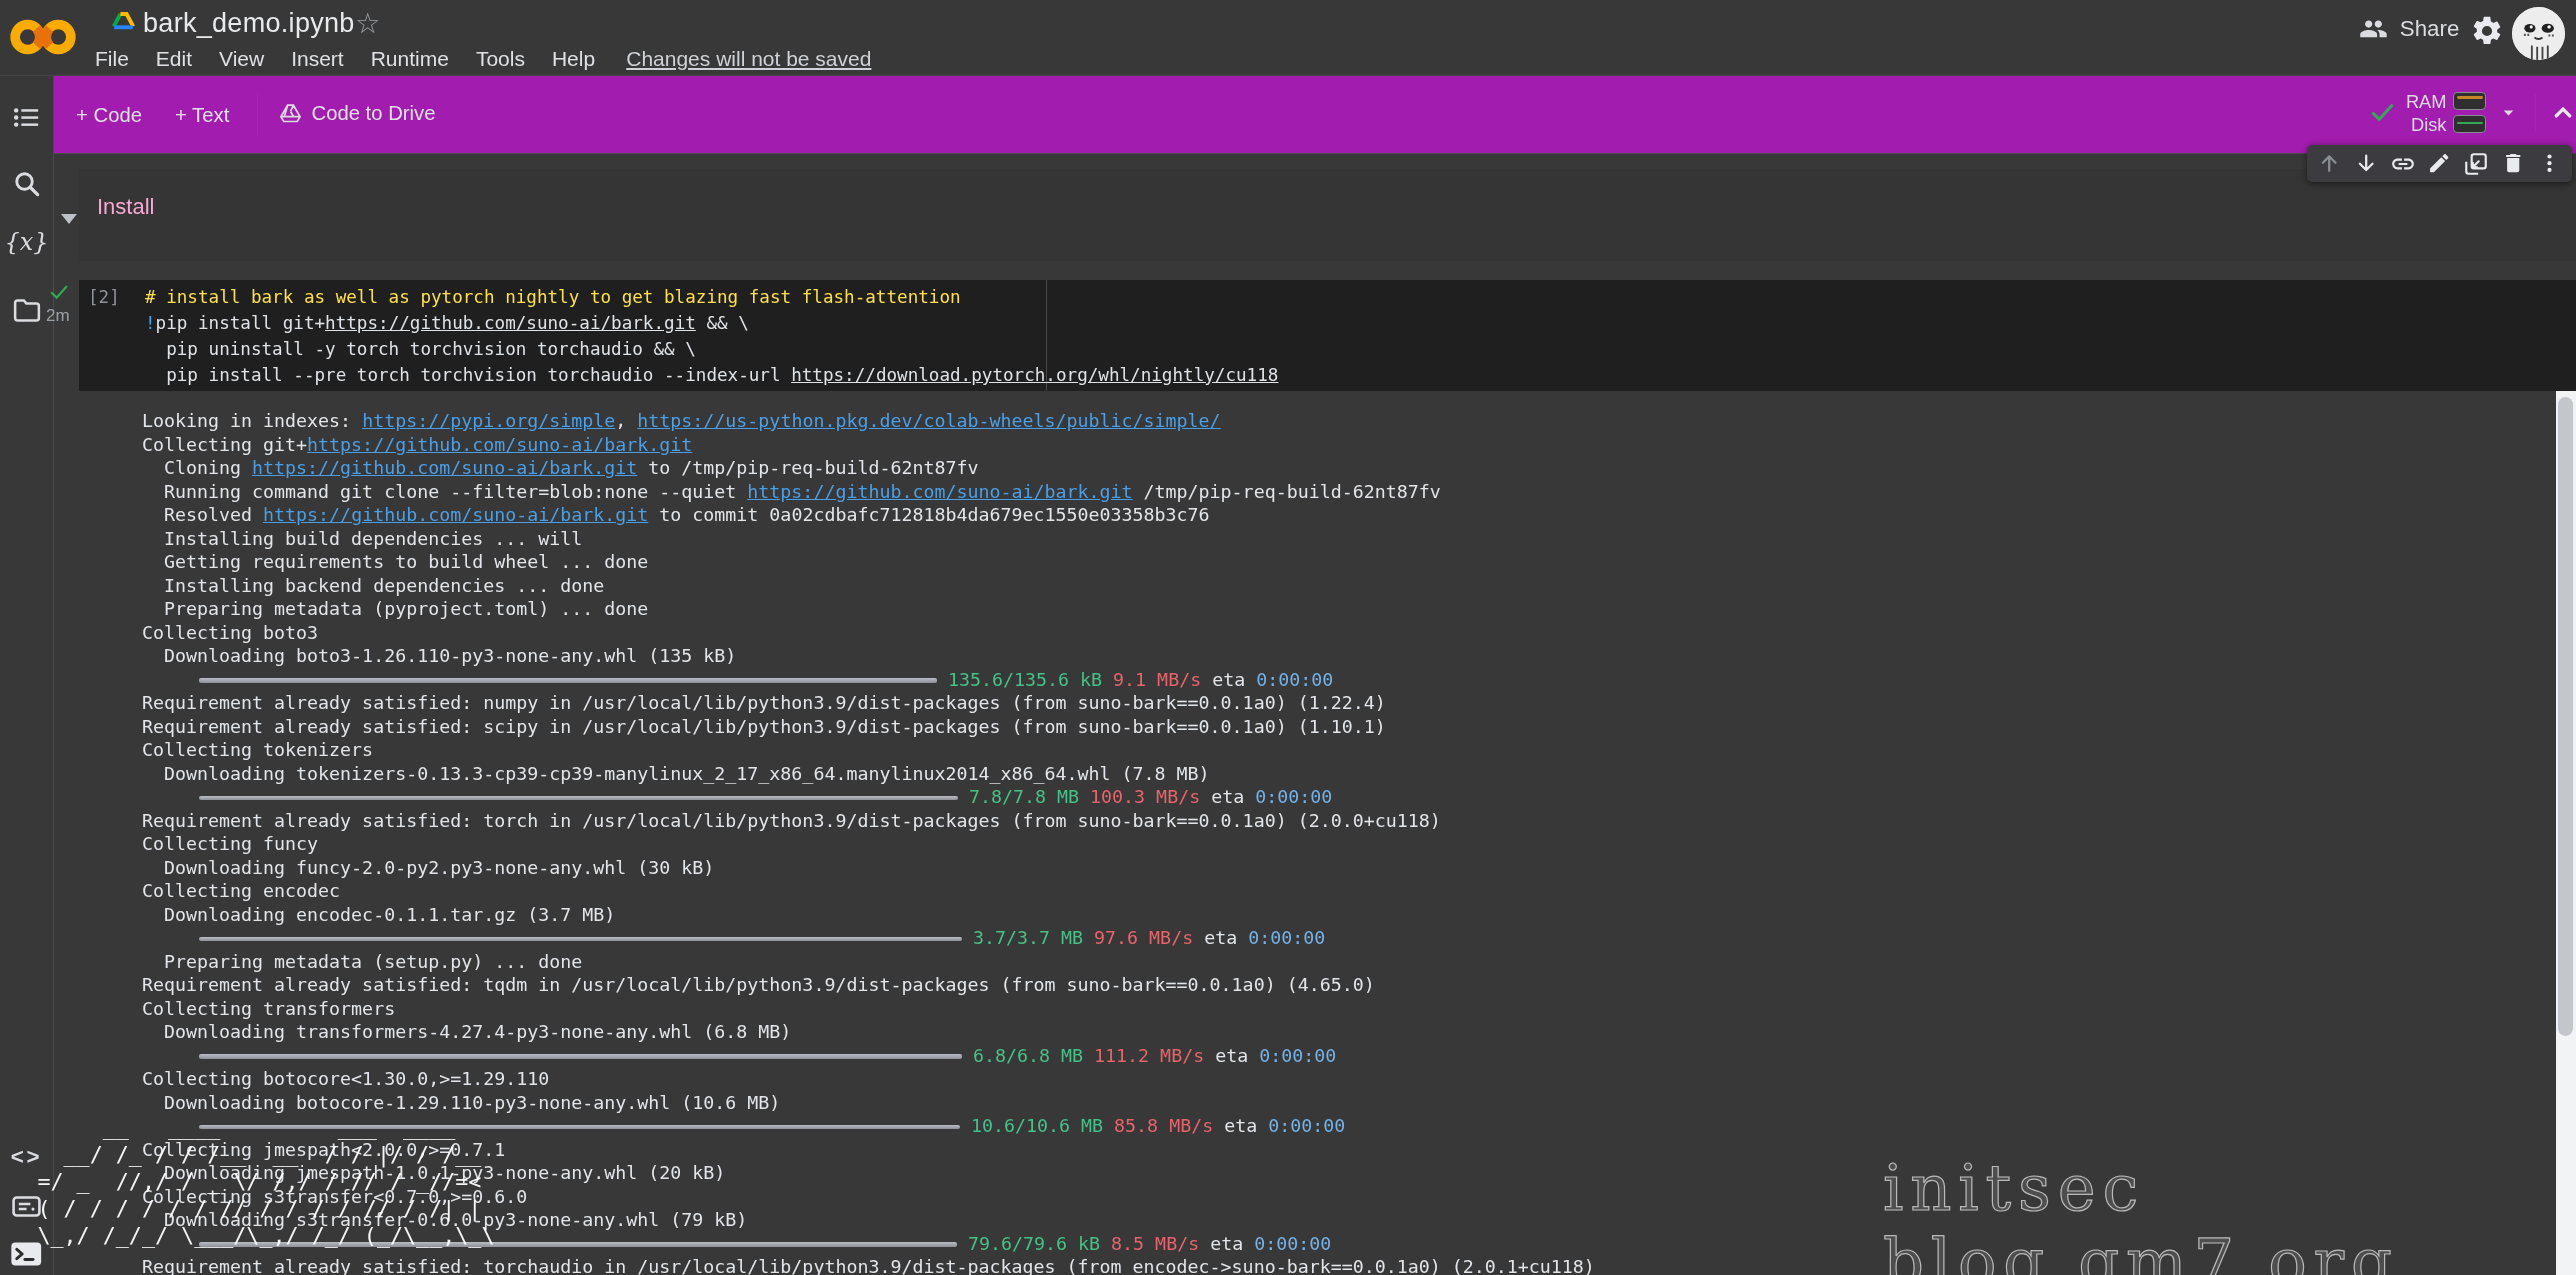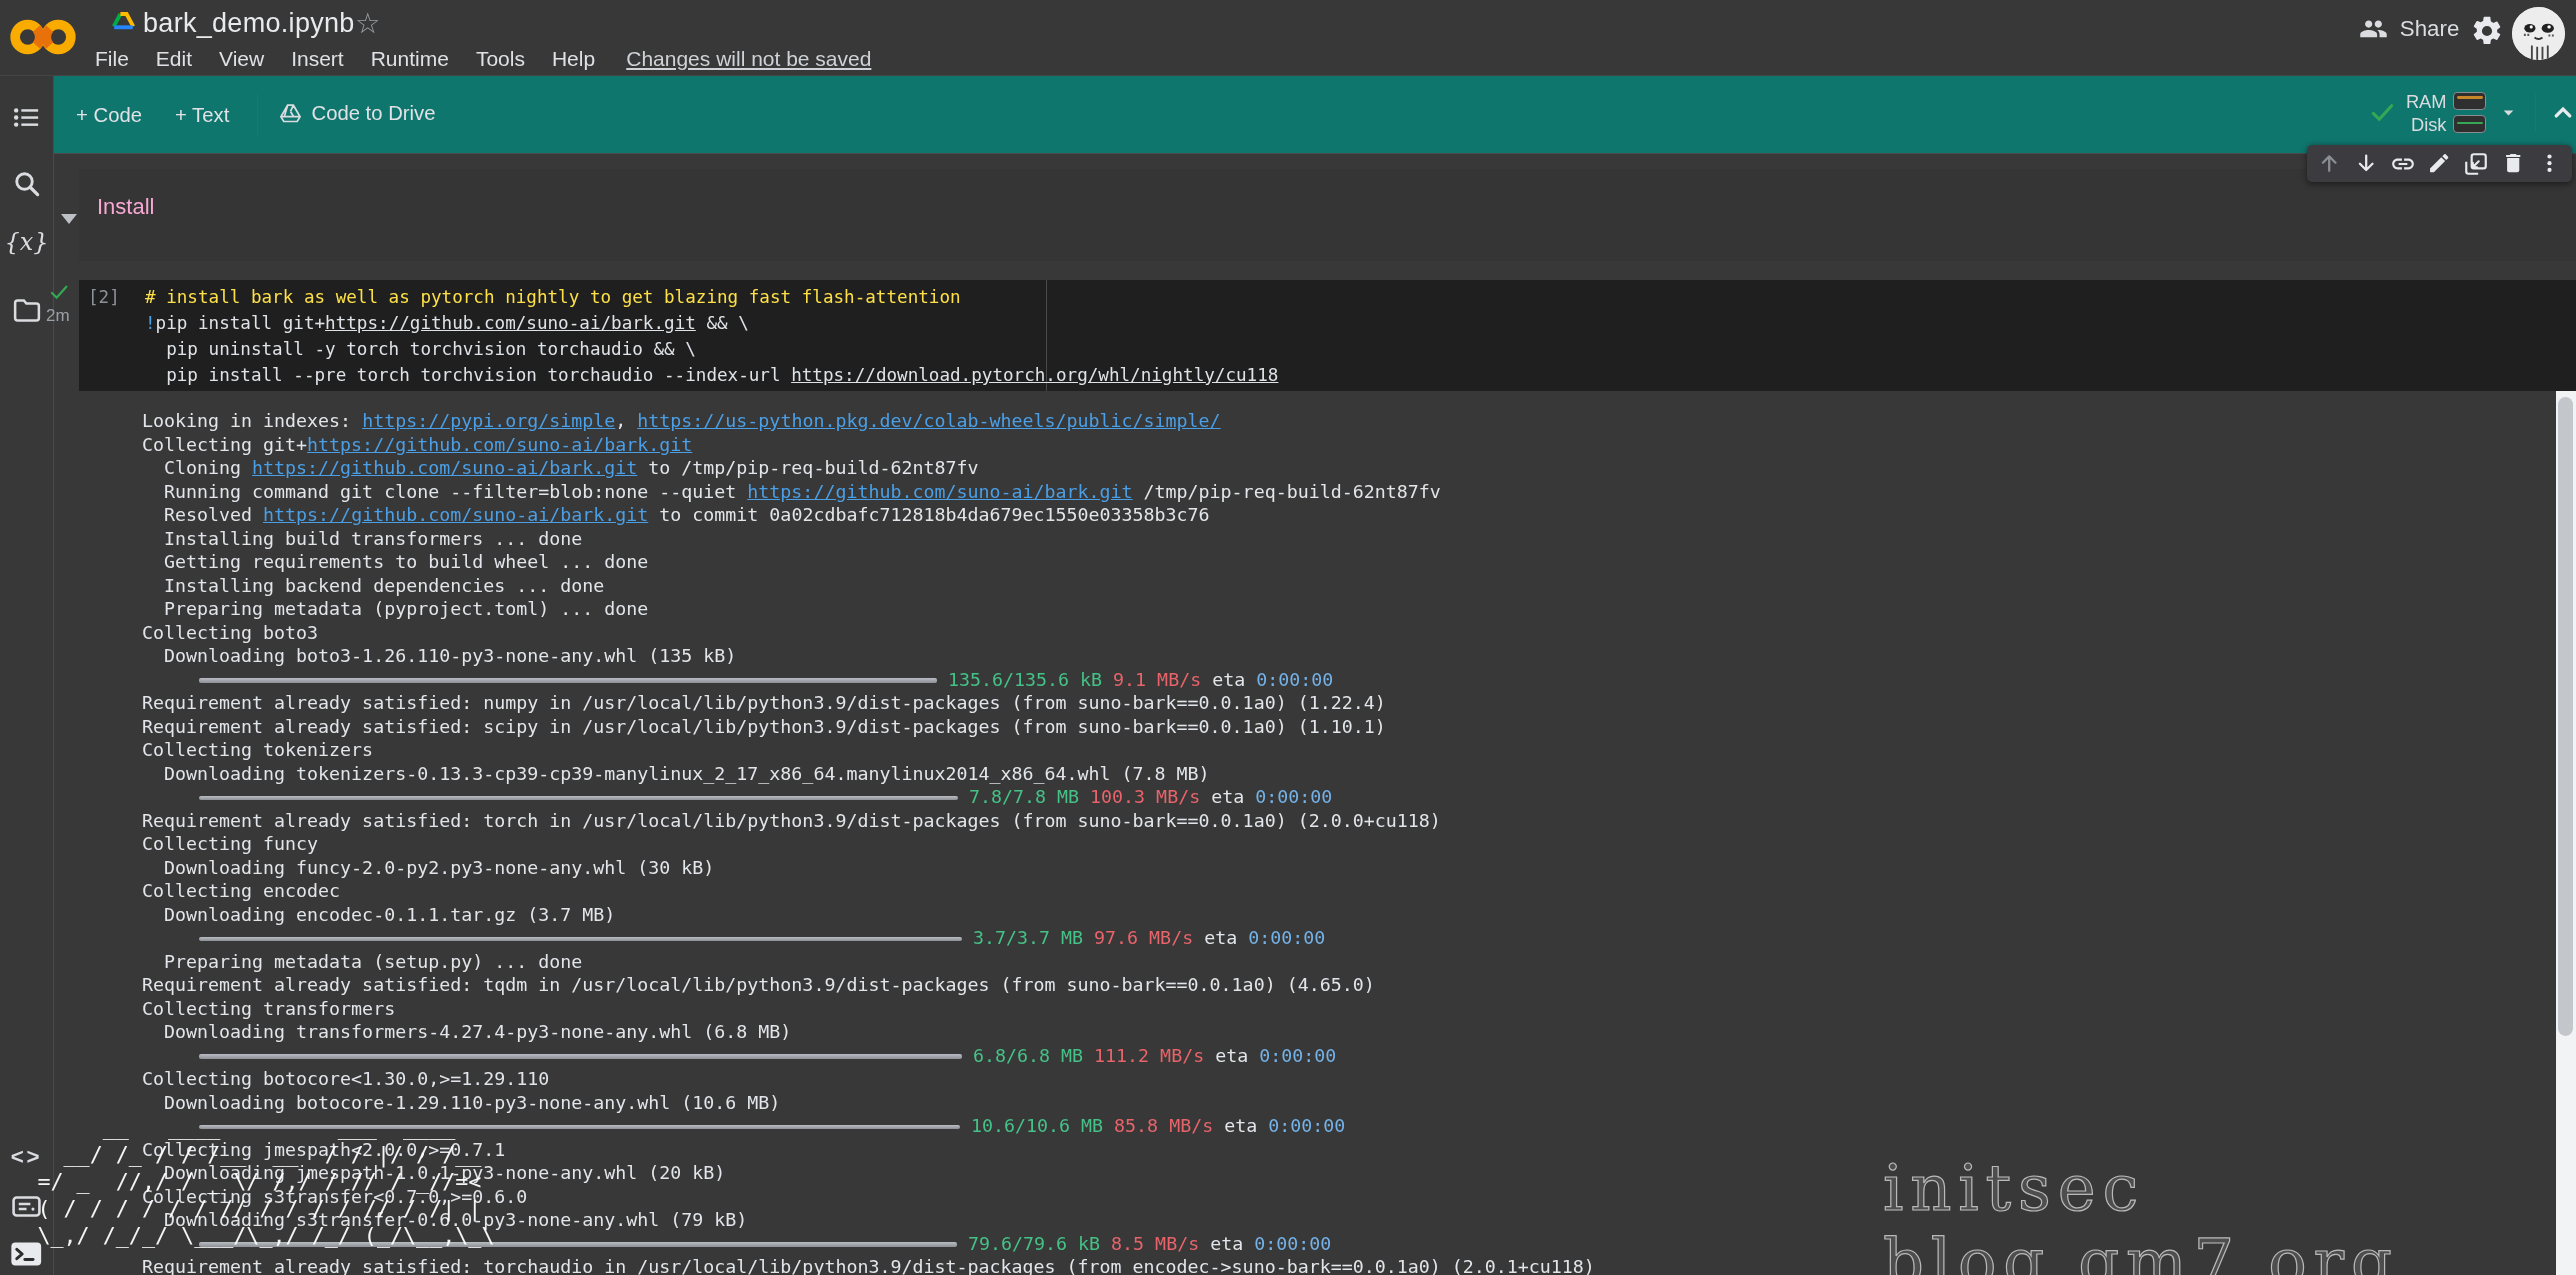--- a/index.html
+++ b/index.html
@@ -17,21 +17,21 @@
   #nb-title{position:absolute;left:143px;top:8.1px;font-size:27px;color:#e8eaed;letter-spacing:0.3px;}
   #star{position:absolute;left:355px;top:6.8px;font-size:28.4px;color:#9aa0a6;}
   #menu-bar{position:absolute;left:95px;top:45px;height:28.4px;display:flex;gap:27px;align-items:center;font-size:21px;color:#dfe1e5;}
   .menu-item{cursor:default;}
   #unsaved-link{color:#cfd2d6;text-decoration:underline;margin-left:4.1px;}
   #share-btn{position:absolute;left:2358px;top:16.2px;display:flex;align-items:center;gap:10.8px;color:#dadce0;font-size:22.3px;}
   #gear-btn{position:absolute;left:2470px;top:13.5px;width:34px;height:34px;}
   #avatar{position:absolute;left:2512px;top:6.8px;width:53px;height:53px;border-radius:50%;overflow:hidden;background:#ececec;}
 
   
-  #toolbar{position:absolute;left:0;top:75px;width:2576px;height:77px;background:#0f766e;border-top:0.7px solid #454545;border-bottom:0.7px solid #4b4b4b;}
+  #toolbar{position:absolute;left:0;top:75px;width:2576px;height:77px;background:#a21caf;border-top:0.7px solid #454545;border-bottom:0.7px solid #4b4b4b;}
   .tb-btn{position:absolute;display:flex;align-items:center;gap:9.5px;color:#e0e2e6;font-size:20.3px;height:35px;}
   #btn-code{left:76px;top:21.7px;}
   #btn-text{left:175px;top:21.7px;}
   #tb-div1{position:absolute;left:257px;top:17.6px;width:0.7px;height:42px;background:#5c5c5c;}
   #btn-copy{left:279px;top:20.3px;}
   #ram-widget{position:absolute;left:2368px;top:13.5px;display:flex;align-items:center;}
   .resource-labels{display:flex;flex-direction:column;align-items:flex-end;margin-left:9.5px;color:#dadce0;font-size:18.3px;line-height:23px;}
   .resource-bars{display:flex;flex-direction:column;gap:4.1px;margin-left:6.8px;}
   .res-box{width:31px;height:16.2px;border:1.4px solid #8a8d91;border-radius:4.1px;position:relative;background:#2f2f2f;}
   .res-box .fill{position:absolute;left:2.7px;right:2.7px;height:2.7px;border-radius:1.4px;}
@@ -287,21 +287,21 @@
       </svg>
   </div>
 </div>
 
 <div id="output">
     <div class="out-line"><span>Looking in indexes: </span><span class="link">https://pypi.org/simple</span><span>, </span><span class="link">https://us-python.pkg.dev/colab-wheels/public/simple/</span></div>
     <div class="out-line"><span>Collecting git+</span><span class="link">https://github.com/suno-ai/bark.git</span></div>
     <div class="out-line"><span>  Cloning </span><span class="link">https://github.com/suno-ai/bark.git</span><span> to /tmp/pip-req-build-62nt87fv</span></div>
     <div class="out-line"><span>  Running command git clone --filter=blob:none --quiet </span><span class="link">https://github.com/suno-ai/bark.git</span><span> /tmp/pip-req-build-62nt87fv</span></div>
     <div class="out-line"><span>  Resolved </span><span class="link">https://github.com/suno-ai/bark.git</span><span> to commit 0a02cdbafc712818b4da679ec1550e03358b3c76</span></div>
-    <div class="out-line"><span>  Installing build transformers ... done</span></div>
+    <div class="out-line"><span>  Installing build dependencies ... will</span></div>
     <div class="out-line"><span>  Getting requirements to build wheel ... done</span></div>
     <div class="out-line"><span>  Installing backend dependencies ... done</span></div>
     <div class="out-line"><span>  Preparing metadata (pyproject.toml) ... done</span></div>
     <div class="out-line"><span>Collecting boto3</span></div>
     <div class="out-line"><span>  Downloading boto3-1.26.110-py3-none-any.whl (135 kB)</span></div>
     <div class="out-line"><span class="pbar" style="width: 738px;"></span><span class="green"> 135.6/135.6 kB</span><span class="red"> 9.1 MB/s</span><span> eta </span><span class="blue">0:00:00</span></div>
     <div class="out-line"><span>Requirement already satisfied: numpy in /usr/local/lib/python3.9/dist-packages (from suno-bark==0.0.1a0) (1.22.4)</span></div>
     <div class="out-line"><span>Requirement already satisfied: scipy in /usr/local/lib/python3.9/dist-packages (from suno-bark==0.0.1a0) (1.10.1)</span></div>
     <div class="out-line"><span>Collecting tokenizers</span></div>
     <div class="out-line"><span>  Downloading tokenizers-0.13.3-cp39-cp39-manylinux_2_17_x86_64.manylinux2014_x86_64.whl (7.8 MB)</span></div>

